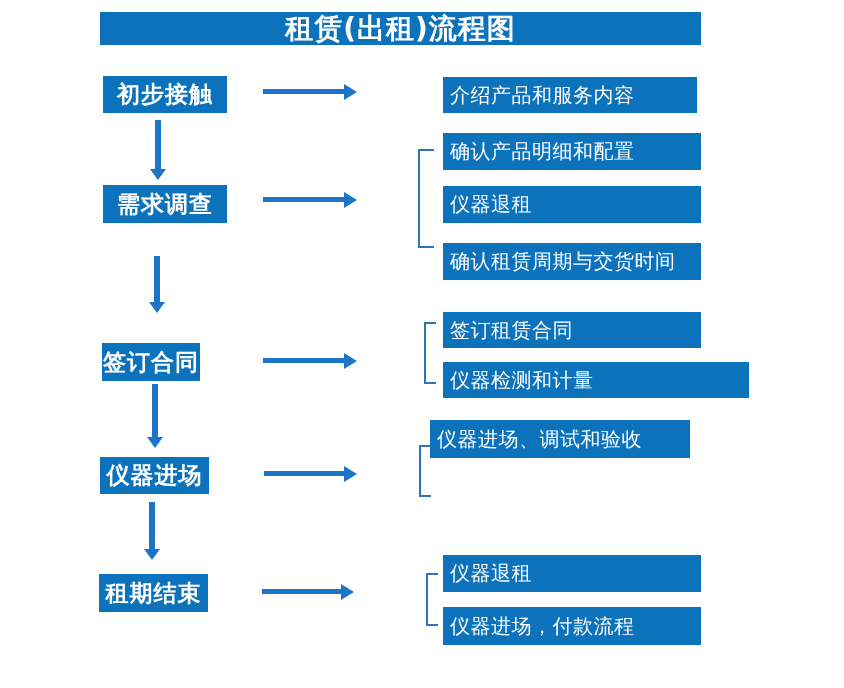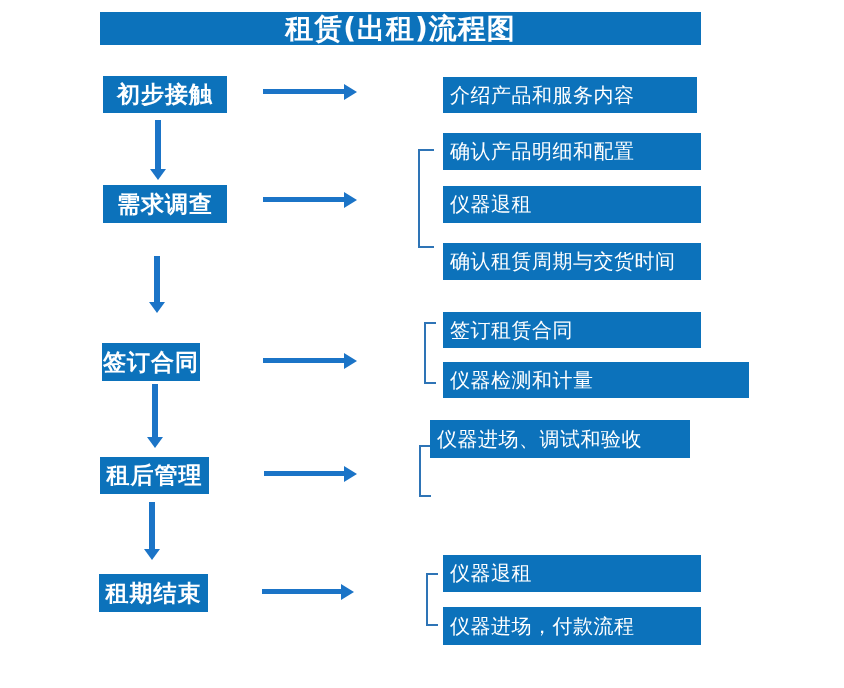--- a/index.html
+++ b/index.html
@@ -76,21 +76,21 @@
   <div class="stage" style="left:103px;top:76px;width:124px;height:37px">
     <span>初步接触</span>
   </div>
   <div class="stage" style="left:103px;top:185px;width:124px;height:38px">
     <span>需求调查</span>
   </div>
   <div class="stage" style="left:102px;top:343px;width:98px;height:38px">
     <span>签订合同</span>
   </div>
   <div class="stage" style="left:100px;top:457px;width:109px;height:37px">
-    <span>租后管理</span>
+    <span>仪器进场</span>
   </div>
   <div class="stage" style="left:99px;top:574px;width:109px;height:38px">
     <span>租期结束</span>
   </div>
 
   <div class="varrow" style="left:155px;top:120px;height:49px"></div>
   <div class="varrow" style="left:154px;top:256px;height:46px"></div>
   <div class="varrow" style="left:152px;top:384px;height:53px"></div>
   <div class="varrow" style="left:149px;top:502px;height:47px"></div>
 

